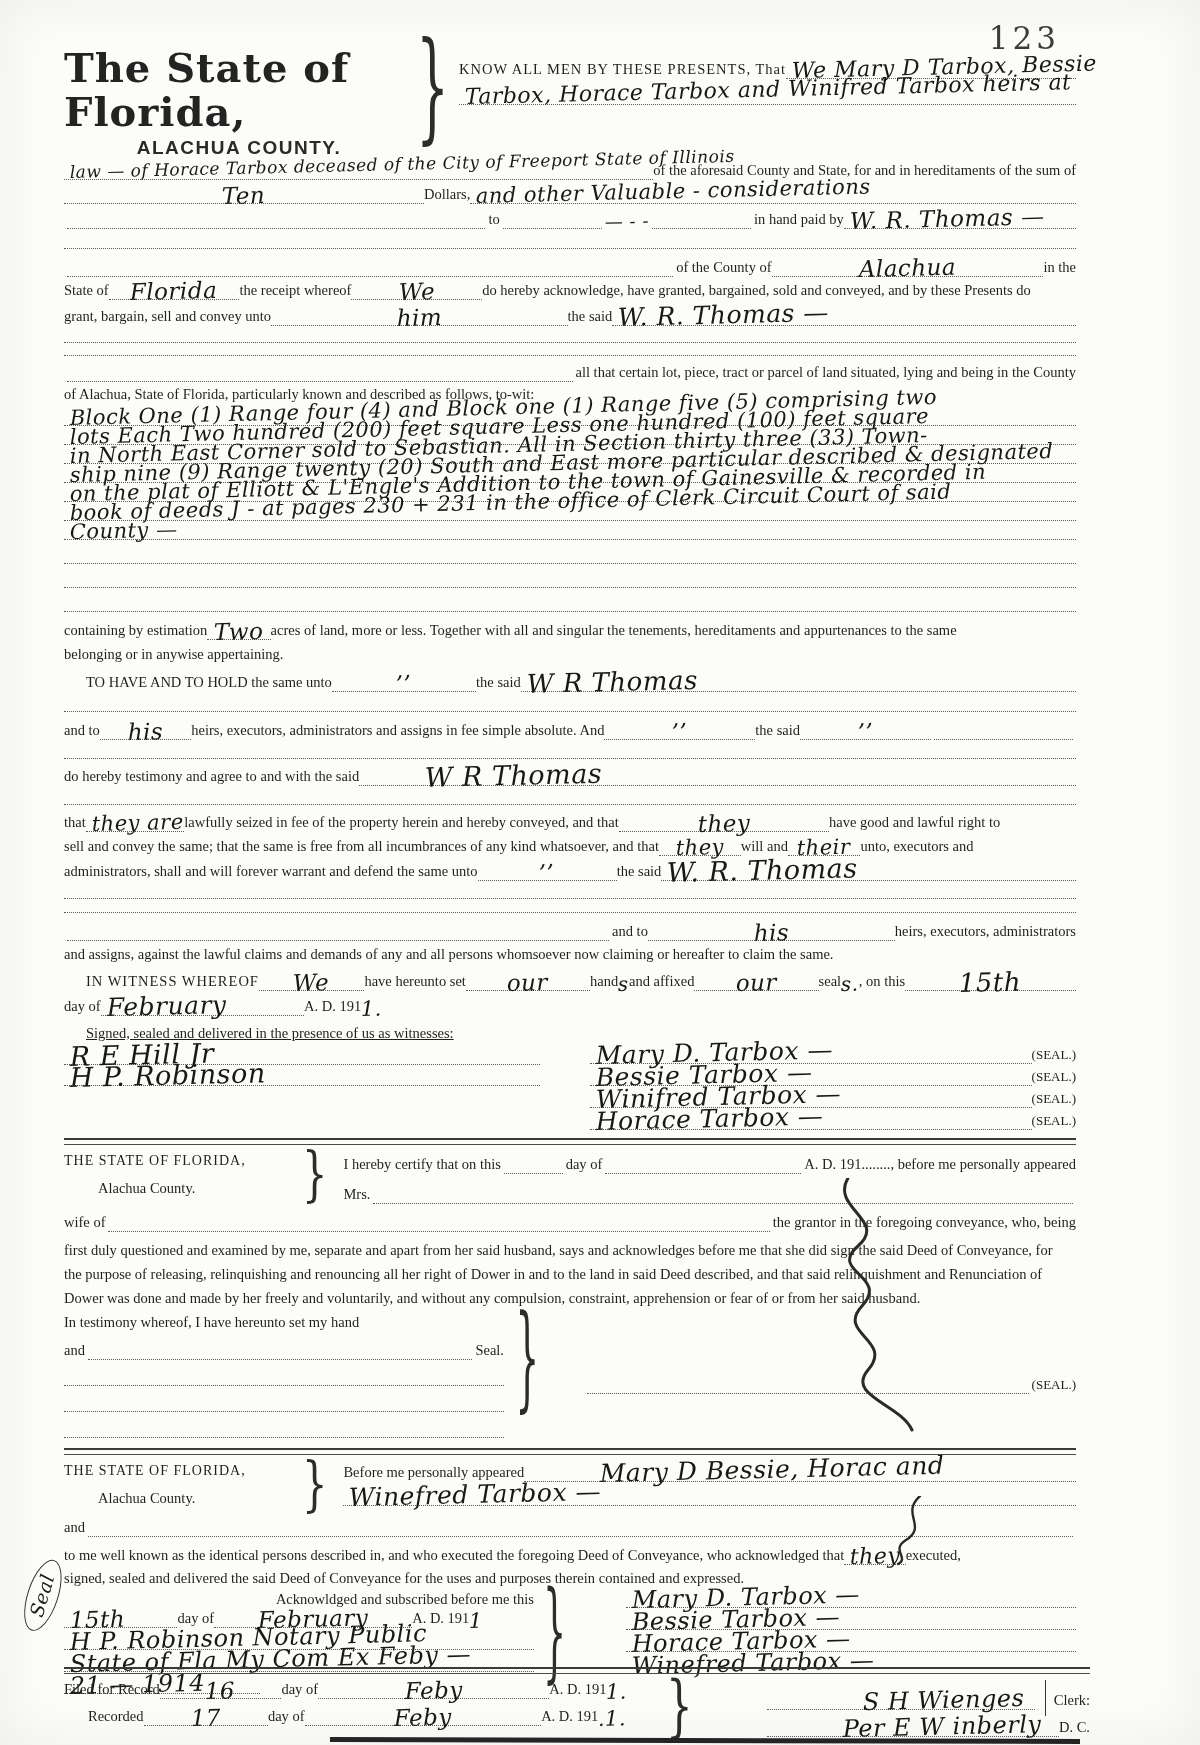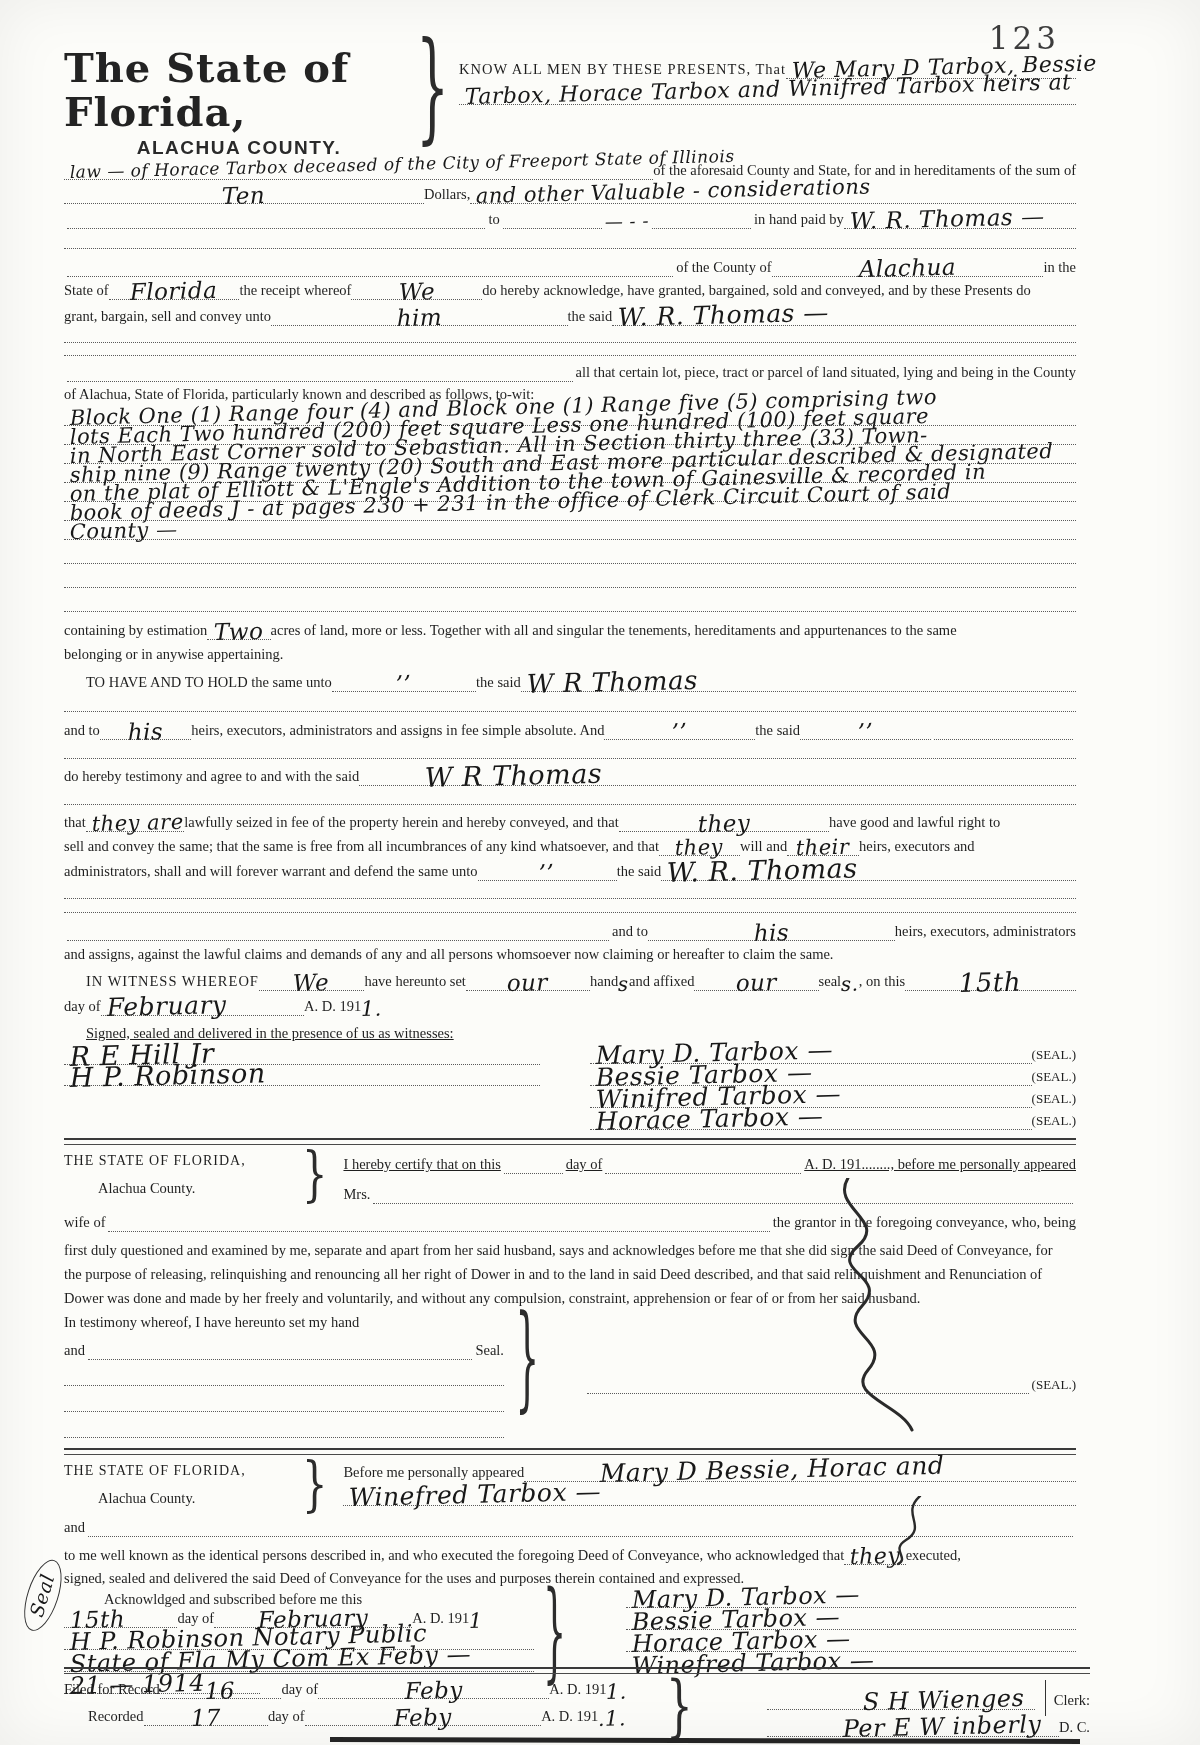--- a/index.html
+++ b/index.html
@@ -247,21 +247,21 @@
 
     <div class="r" style="margin-top:5px;">
       <span class="pt">sell and convey the same; that the same is free from all incumbrances of any kind whatsoever, and that</span>
       <span class="fh c" style="flex:.3;">
           <span class="hw" style="font-size:21px;">they</span>
         </span>
       <span class="pt">will and</span>
       <span class="fh c" style="flex:.26;">
           <span class="hw" style="font-size:21px;">their</span>
         </span>
-      <span class="pt">heirs, executors and</span>
+      <span class="pt">unto, executors and</span>
     </div>
 
     <div class="r" style="margin-top:6px;">
       <span class="pt">administrators, shall and will forever warrant and defend the same unto</span>
       <span class="fh c" style="flex:.3;">
           <span class="hw">’’</span>
         </span>
       <span class="pt">the said</span>
       <span class="fh" style="flex:.95;">
           <span class="hw" style="font-size:27px;">W. R. Thomas</span>
@@ -361,21 +361,21 @@
 
     <div class="rule" style="margin-top:8px;"></div>
 
     <div class="r" style="margin-top:6px;align-items:flex-start;">
       <div style="flex:0 0 238px;">
         <div class="pt cap" style="font-size:14px;">THE STATE OF FLORIDA,</div>
         <div class="pt" style="margin:9px 0 0 34px;">Alachua County.</div>
       </div>
       <span class="brace" style="font-size:40px;transform:scaleY(1.5);margin:2px 6px 0 0;">}</span>
       <div style="flex:1 1 auto;min-width:0;margin-left:10px;">
-        <div class="r" style="margin-top:4px;text-decoration:underline;">
+        <div class="r" style="margin-top:4px;">
           <span class="pt">I hereby certify that on this</span>
           <span class="f" style="flex:.3;"></span>
           <span class="pt">day of</span>
           <span class="f" style="flex:1;"></span>
           <span class="pt">A. D. 191........, before me personally appeared</span>
         </div>
         <div class="r" style="margin-top:11px;">
           <span class="pt">Mrs.</span>
           <span class="f" style="flex:1;"></span>
         </div>
@@ -445,21 +445,21 @@
         </span>
       <span class="pt">executed,</span>
     </div>
     <div class="r" style="margin-top:4px;text-align:right;">
       <span class="pt">signed, sealed and delivered the said Deed of Conveyance for the uses and purposes therein contained and expressed.</span>
       <span class="sp"></span>
     </div>
 
     <div class="r" style="margin-top:2px;align-items:flex-start;">
       <div style="flex:0 0 470px;">
-        <div class="pt" style="margin-left:40px;">Acknowldged and subscribed before me this</div>
+        <div class="pt" style="margin-left:40px;text-align:right;">Acknowldged and subscribed before me this</div>
         <div class="r" style="margin-top:0px;">
           <span class="fh" style="flex:.3;">
               <span class="hw" style="font-size:23px;">15th</span>
             </span>
           <span class="pt">day of</span>
           <span class="fh c" style="flex:.55;">
               <span class="hw" style="font-size:23px;">February</span>
             </span>
           <span class="pt">A. D. 191</span>
           <span class="hw" style="font-size:21px;">1</span>

